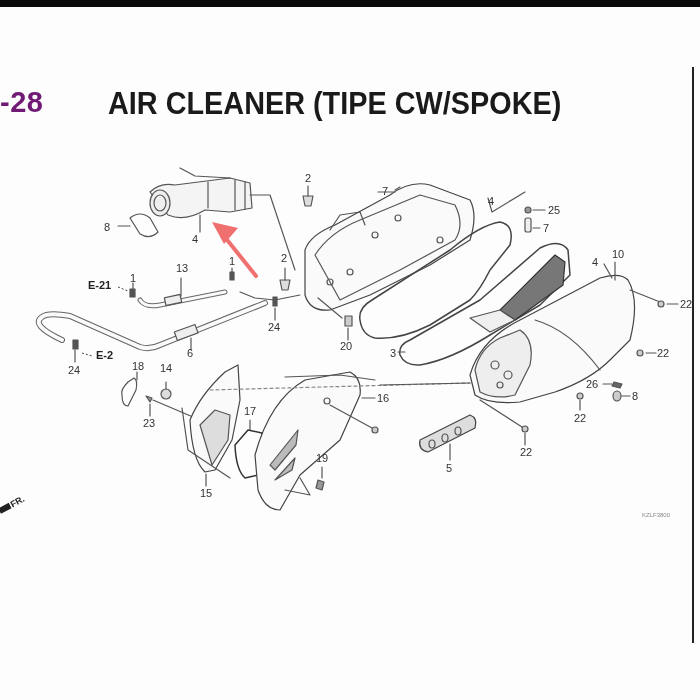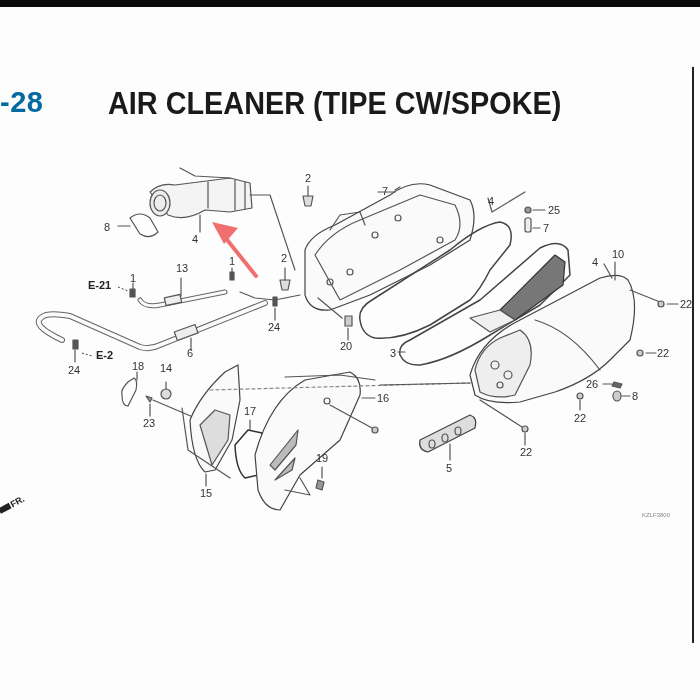--- a/index.html
+++ b/index.html
@@ -1,19 +1,19 @@
 <!DOCTYPE html>
 <html><head>
   <meta charset="utf-8">
   <style>
     html, body { margin:0; padding:0; }
     body { width:700px; height:700px; background:#fdfdfd; position:relative; overflow:hidden; font-family:"Liberation Sans", sans-serif; }
     .topbar { position:absolute; left:0; top:0; width:700px; height:7px; background:#0a0a0a; }
     .frame-line { position:absolute; left:692px; top:67px; width:2px; height:576px; background:#222; }
-    .title-code { position:absolute; left:0; top:86px; font-size:29px; font-weight:bold; color:#0369a1; letter-spacing:0.5px; }
+    .title-code { position:absolute; left:0; top:86px; font-size:29px; font-weight:bold; color:#701a75; letter-spacing:0.5px; }
     .title-text { position:absolute; left:108px; top:86px; font-size:31px; font-weight:bold; color:#1a1a1a; transform:scaleX(0.93); transform-origin:left top; white-space:nowrap; }
     svg.diagram { position:absolute; left:0; top:0; }
     .lbl { font-family:"Liberation Sans", sans-serif; font-size:11px; fill:#333; }
     .ref { font-family:"Liberation Sans", sans-serif; font-size:11px; font-weight:bold; fill:#222; }
     .code { font-family:"Liberation Sans", sans-serif; font-size:6px; fill:#888; }
   </style>
 </head>
 <body>
 
 <div class="topbar"></div>

